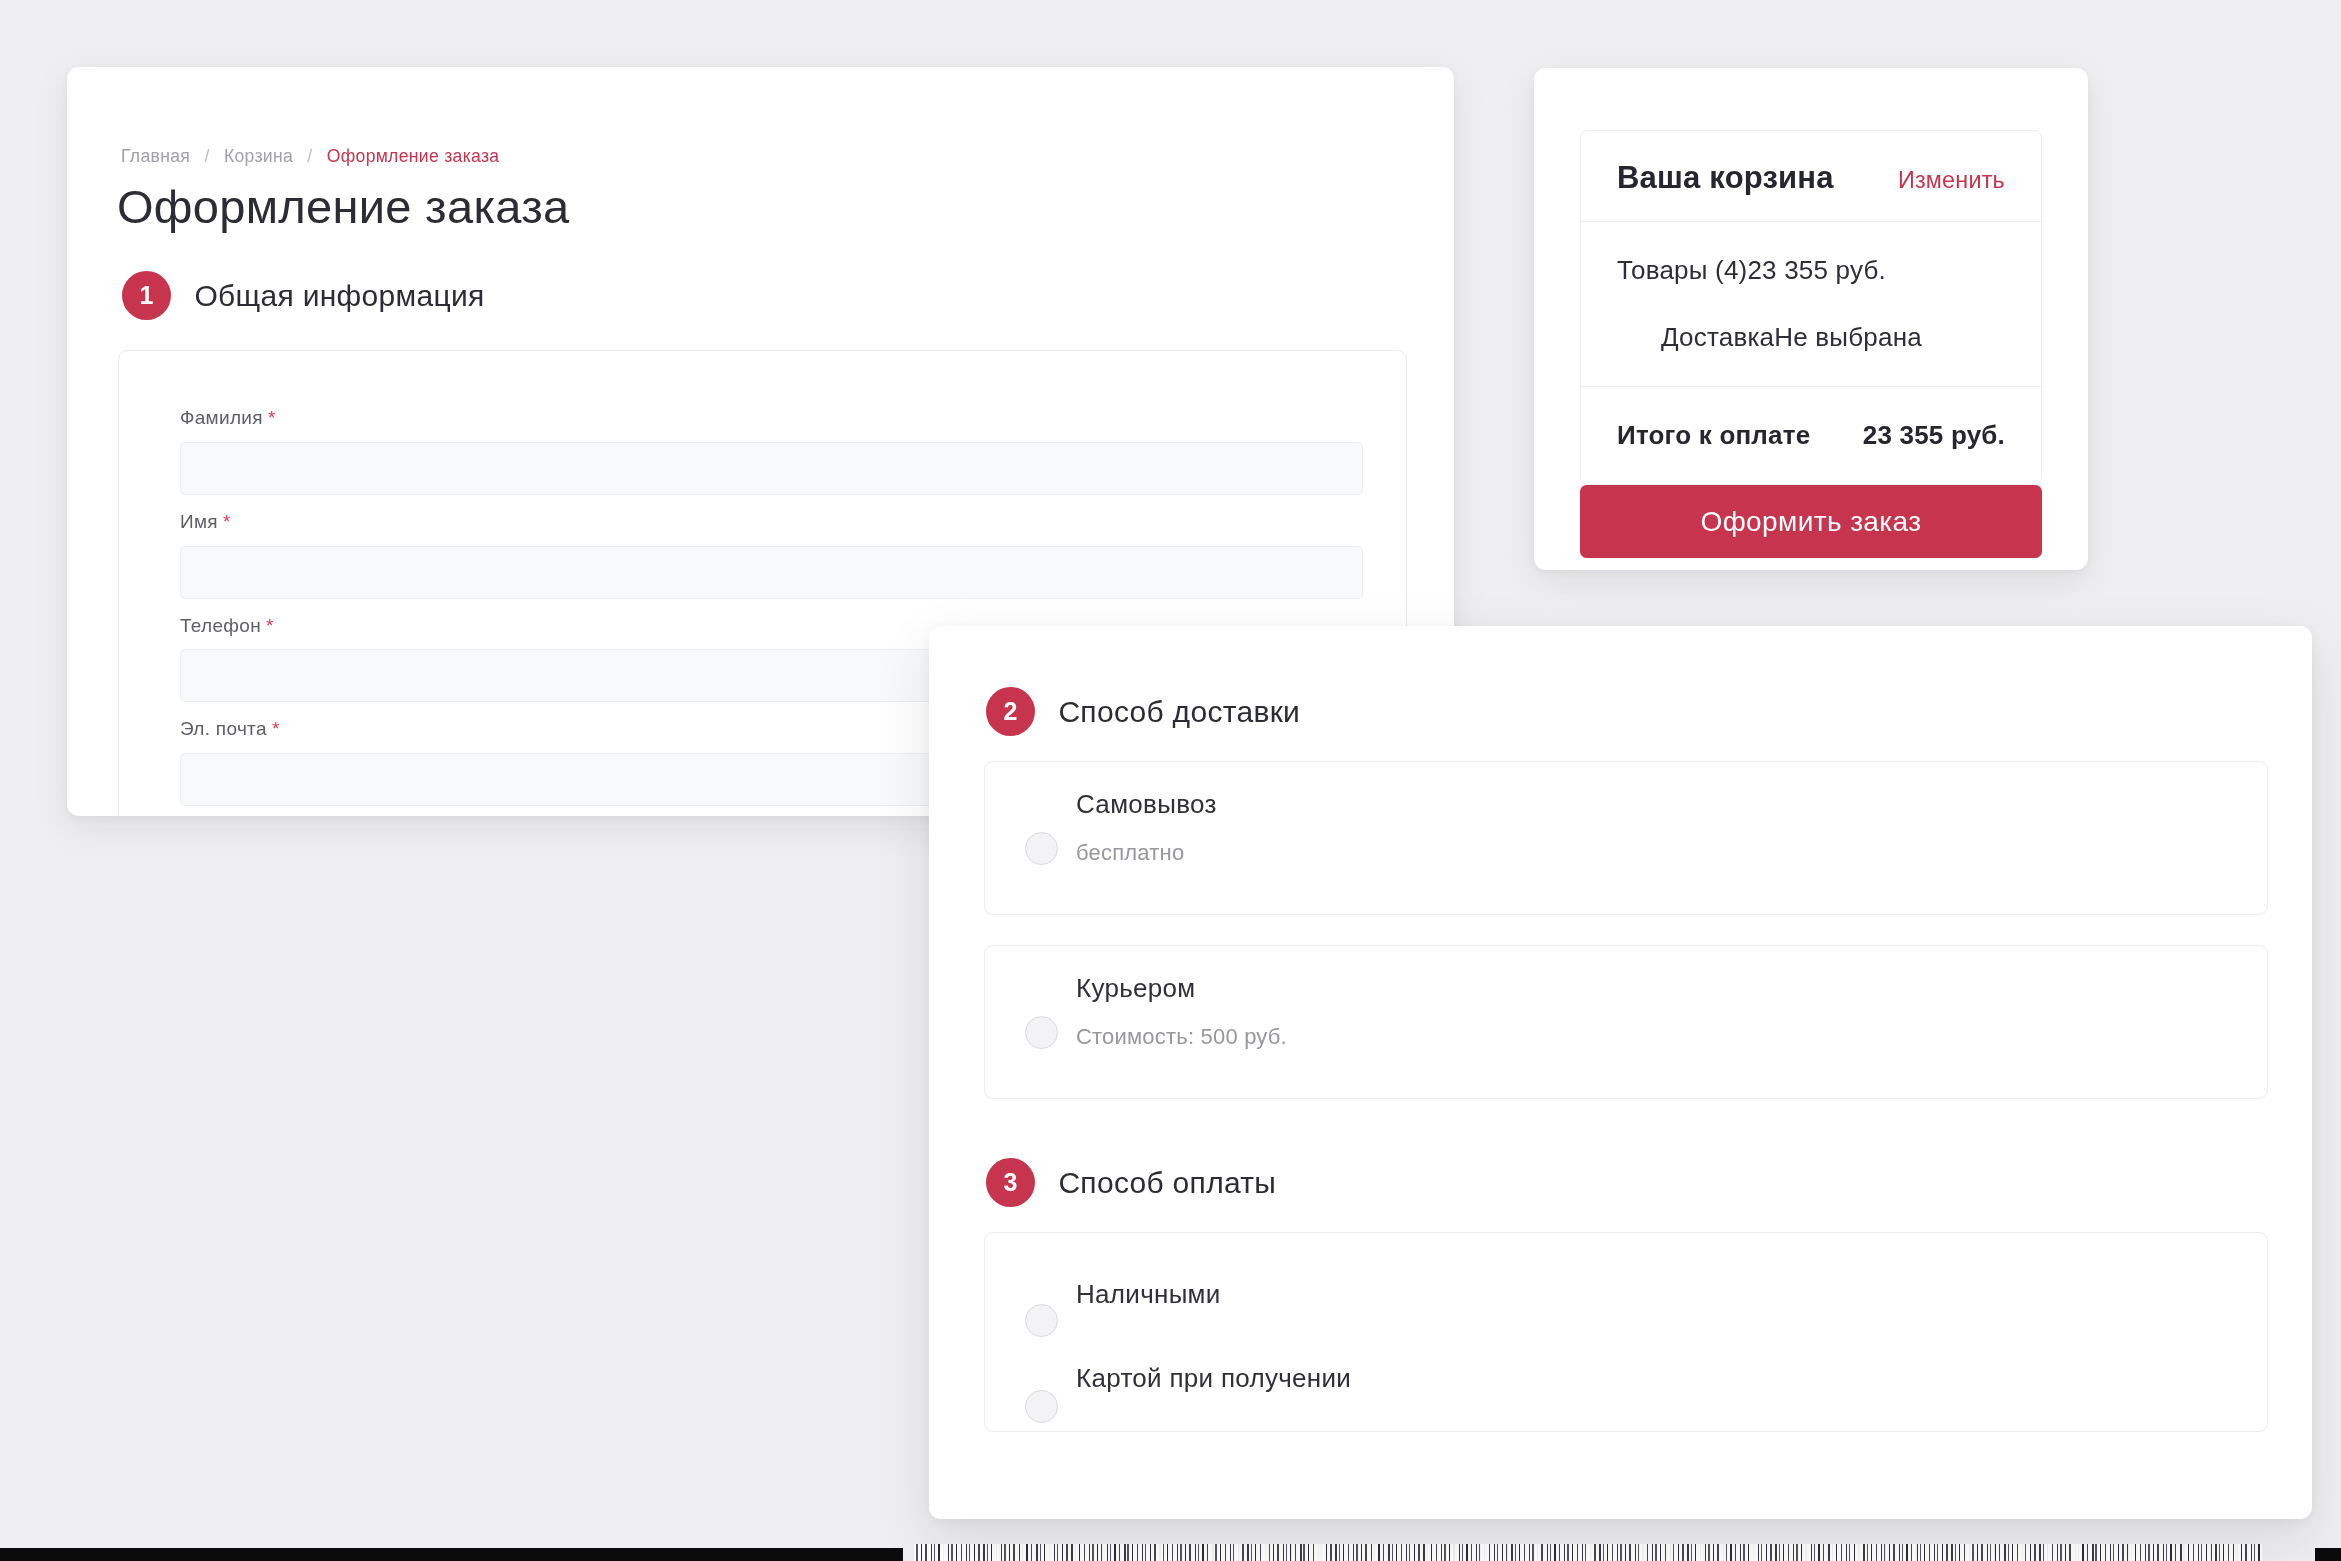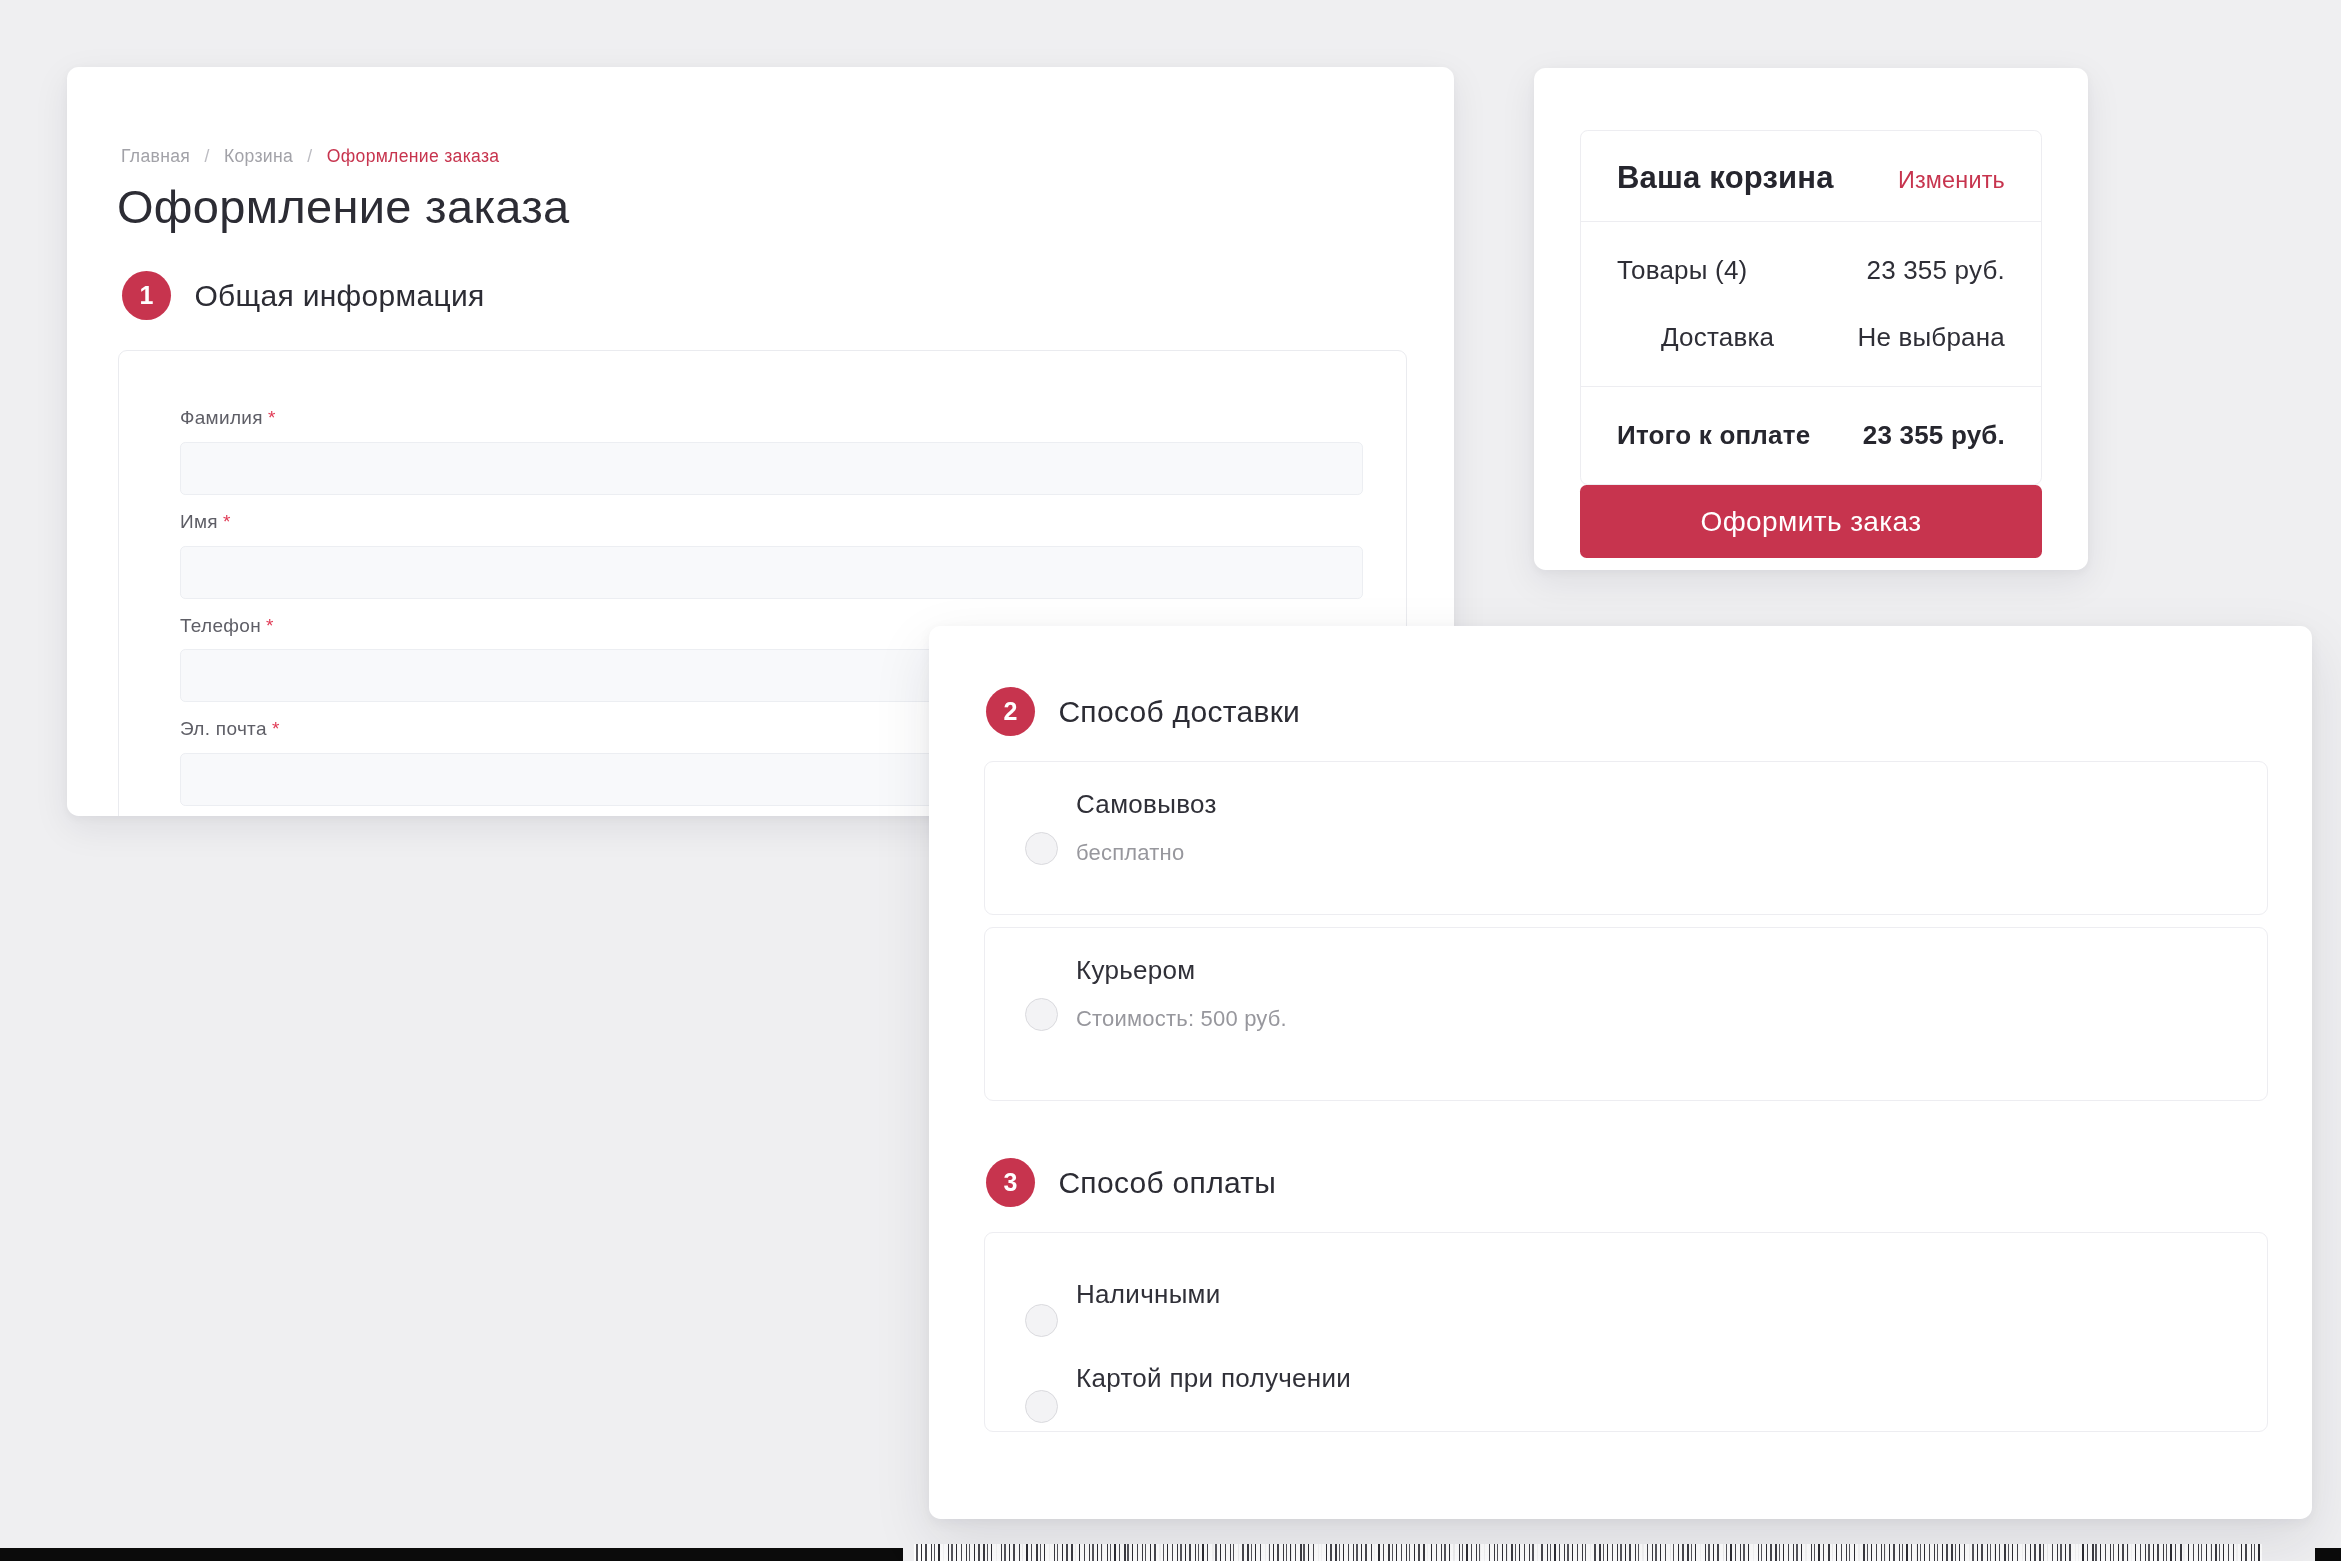--- a/index.html
+++ b/index.html
@@ -32,32 +32,32 @@
   .text-input{display:block;width:100%;height:53px;box-sizing:border-box;background:#f8f9fb;border:1.3px solid #eceef2;border-radius:5.2px;font-size:22px;padding:0 19.5px;color:#2c2c34;outline:none;font-family:inherit;}
 
   
   #card-cart{left:1534px;top:68px;width:554px;height:502px;z-index:2;box-sizing:border-box;padding:62px 46px 12px 46px;}
   .cart-box{border:1.3px solid #ededf1;border-radius:7.8px;background:#fff;}
   .cart-head{display:flex;justify-content:space-between;align-items:baseline;padding:29px 36px 25px 36px;}
   .cart-title{margin:0;font-size:31px;font-weight:700;letter-spacing:0.2px;color:#26262e;}
   .cart-edit{font-size:23.4px;color:#c7344e;letter-spacing:0.2px;cursor:pointer;}
   .divider{border-top:1.3px solid #ededf1;height:0;}
   .cart-rows{padding:33px 36px;}
-  .cart-row{display:flex;justify-content:space-between;align-items:baseline;font-size:26px;letter-spacing:0.2px;color:#2e2e36;}
+  .cart-row{display:flex;align-items:baseline;font-size:26px;letter-spacing:0.2px;color:#2e2e36;}
   .cart-row + .cart-row{margin-top:36px;margin-left:44px;}
   .cart-total{padding:33px 36px;display:flex;justify-content:space-between;align-items:baseline;font-size:26px;font-weight:700;letter-spacing:0.2px;color:#26262e;}
   .submit-btn{display:block;width:100%;height:73px;margin:0;border:none;border-radius:6.5px;background:#c7344e;color:#ffffff;font-size:28px;font-weight:500;letter-spacing:0.4px;font-family:inherit;cursor:pointer;}
 
   
   #card-steps{left:929px;top:626px;width:1383px;height:893px;z-index:3;}
   #step2-row{left:57px;top:61px;}
   #step3-row{left:57px;top:532px;}
   .option-box{position:absolute;left:55px;width:1284px;border:1.3px solid #ededf1;border-radius:9px;background:#fff;box-sizing:border-box;}
   #option-pickup{top:135px;height:154px;}
-  #option-courier{top:301px;height:174px;text-align:center;}
+  #option-courier{top:319px;height:154px;text-align:center;}
   #payment-box{top:606px;height:200px;}
   .radio{position:absolute;width:33px;height:33px;border-radius:50%;background:#f3f3f5;border:1.3px solid #dadade;box-sizing:border-box;cursor:pointer;}
   .opt-title{position:absolute;left:91px;font-size:26px;font-weight:500;letter-spacing:0.3px;color:#303038;}
   .opt-sub{position:absolute;left:91px;font-size:22px;letter-spacing:0.2px;color:#97979d;}
   .option-box .radio{left:40px;top:70px;}
   .option-box .opt-title{top:27px;}
   .option-box .opt-sub{top:78px;}
   #pay-radio-cash{left:40px;top:71px;}
   #pay-label-cash{top:46px;}
   #pay-radio-card{left:40px;top:157px;}

